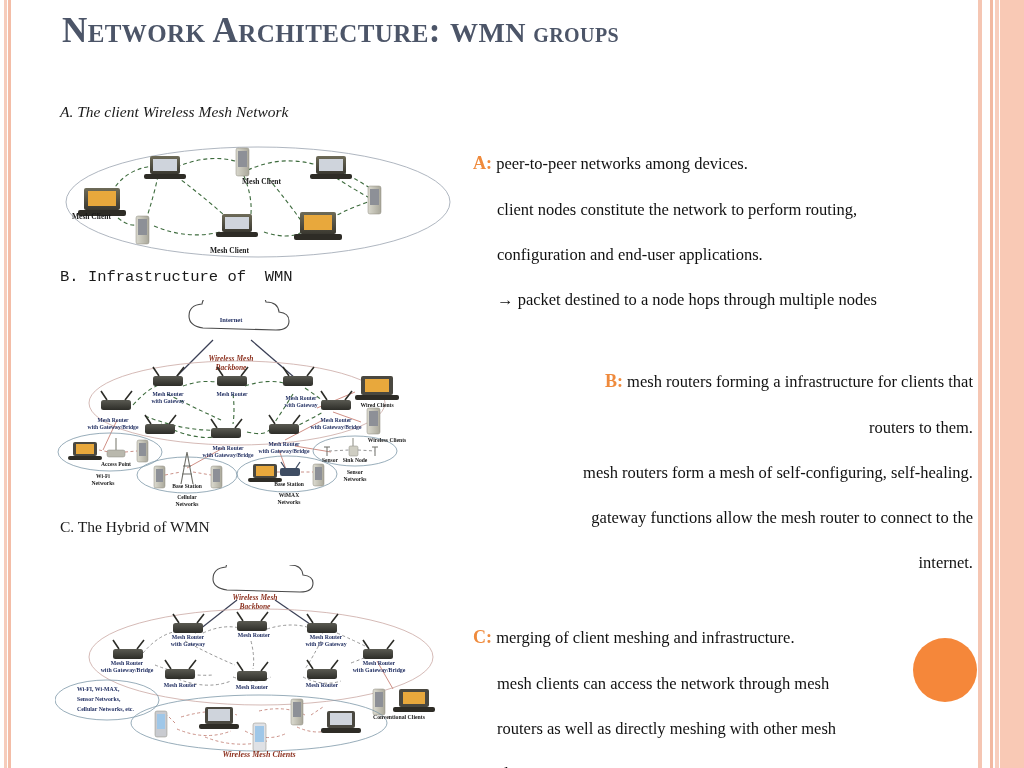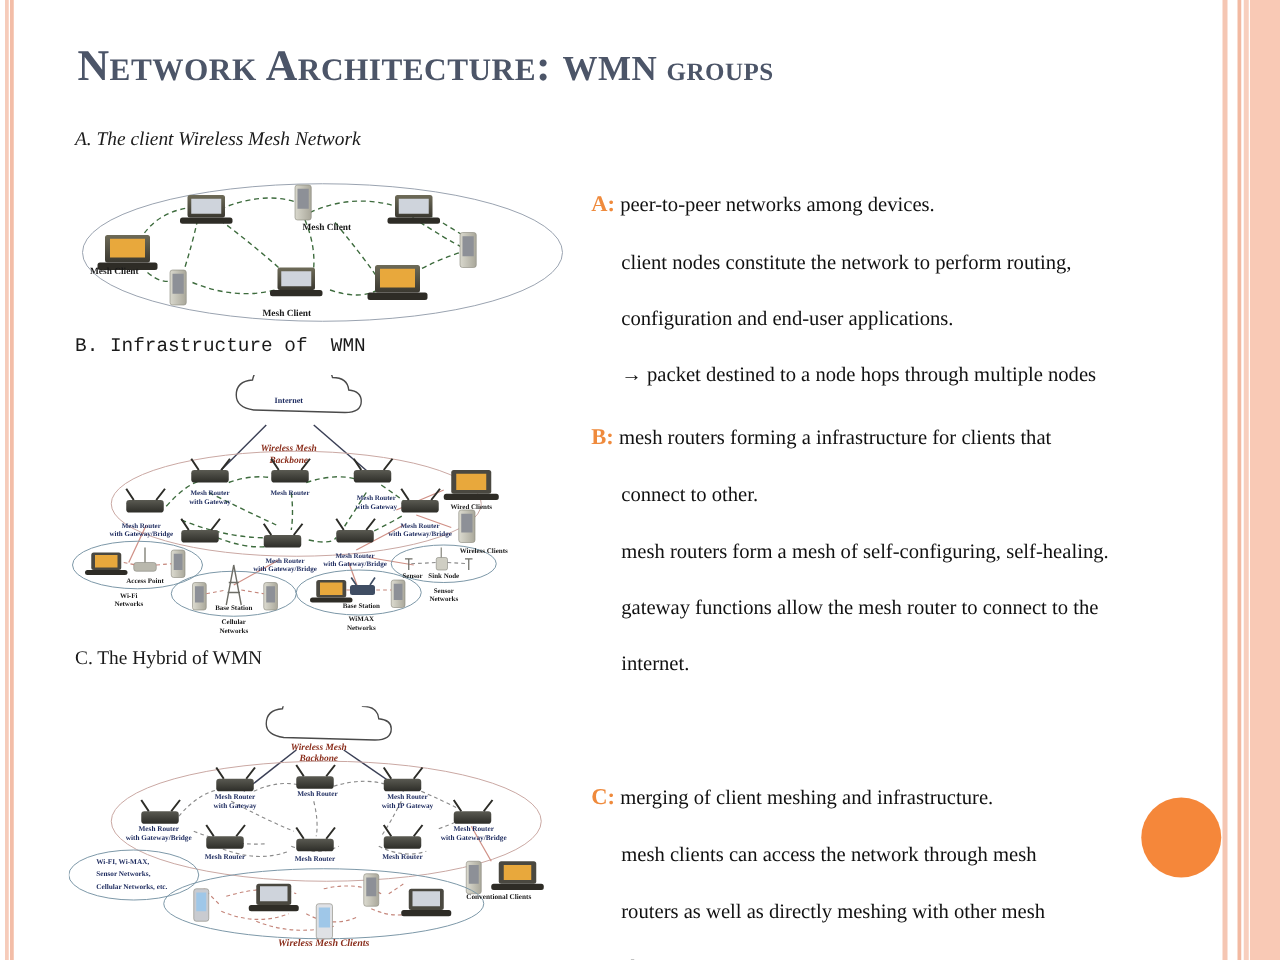--- a/index.html
+++ b/index.html
@@ -23,21 +23,21 @@
   .edge-left-thin   { left: 4px;  width: 3px;  background: #f6ccbb; }
   .edge-left-thin2  { left: 8px;  width: 3px;  background: #f3bda7; }
   .edge-right-a { left: 978px; width: 4px;  background: #f5c6b3; }
   .edge-right-b { left: 990px; width: 3px;  background: #f2b9a1; }
   .edge-right-c { left: 995px; width: 4px;  background: #f8cfbe; }
   .edge-right-d { left: 1000px; width: 24px; background: #f9c9b5; }
 
   
   #title {
     position: absolute;
-    left: 62px; top: 34px;
+    left: 62px; top: 12px;
     width: 880px;
     color: #4c5568;
     font-family: "Liberation Serif", "DejaVu Serif", serif;
     font-size: 35px;
     font-weight: bold;
     font-variant: small-caps;
     letter-spacing: 0.4px;
     white-space: nowrap;
     line-height: 1.1;
   }
@@ -66,21 +66,21 @@
     width: 500px;
   }
   .expl .tag {
     color: #ef8a3c;
     font-weight: bold;
     font-size: 18px;
   }
   .expl .l1 { display: block; text-indent: 0; }
   .expl .ln { display: block; padding-left: 24px; margin-top: 23px; }
   #expl-a { left: 473px; top: 152px; }
-  #expl-b { left: 473px; top: 338px; }
+  #expl-b { left: 473px; top: 370px; text-align: right; }
   #expl-c { left: 473px; top: 626px; }
 
   
   #orange-dot {
     position: absolute;
     left: 913px; top: 638px;
     width: 64px; height: 64px;
     border-radius: 50%;
     background: #f5873a;
   }
@@ -135,21 +135,21 @@
     <span class="ln">client nodes constitute the network to perform routing,</span>
     <span class="ln">configuration and end-user applications.</span>
     <span class="ln">→ packet destined to a node hops through multiple nodes</span>
   </div>
 
   <div class="expl" id="expl-b">
     <span class="l1">
       <span class="tag">B:</span>
       <span>mesh routers forming a infrastructure for clients that</span>
     </span>
-    <span class="ln">connect to other.</span>
+    <span class="ln">routers to them.</span>
     <span class="ln">mesh routers form a mesh of self-configuring, self-healing.</span>
     <span class="ln">gateway functions allow the mesh router to connect to the</span>
     <span class="ln">internet.</span>
   </div>
 
   <div class="expl" id="expl-c">
     <span class="l1">
       <span class="tag">C:</span>
       <span>merging of client meshing and infrastructure.</span>
     </span>

